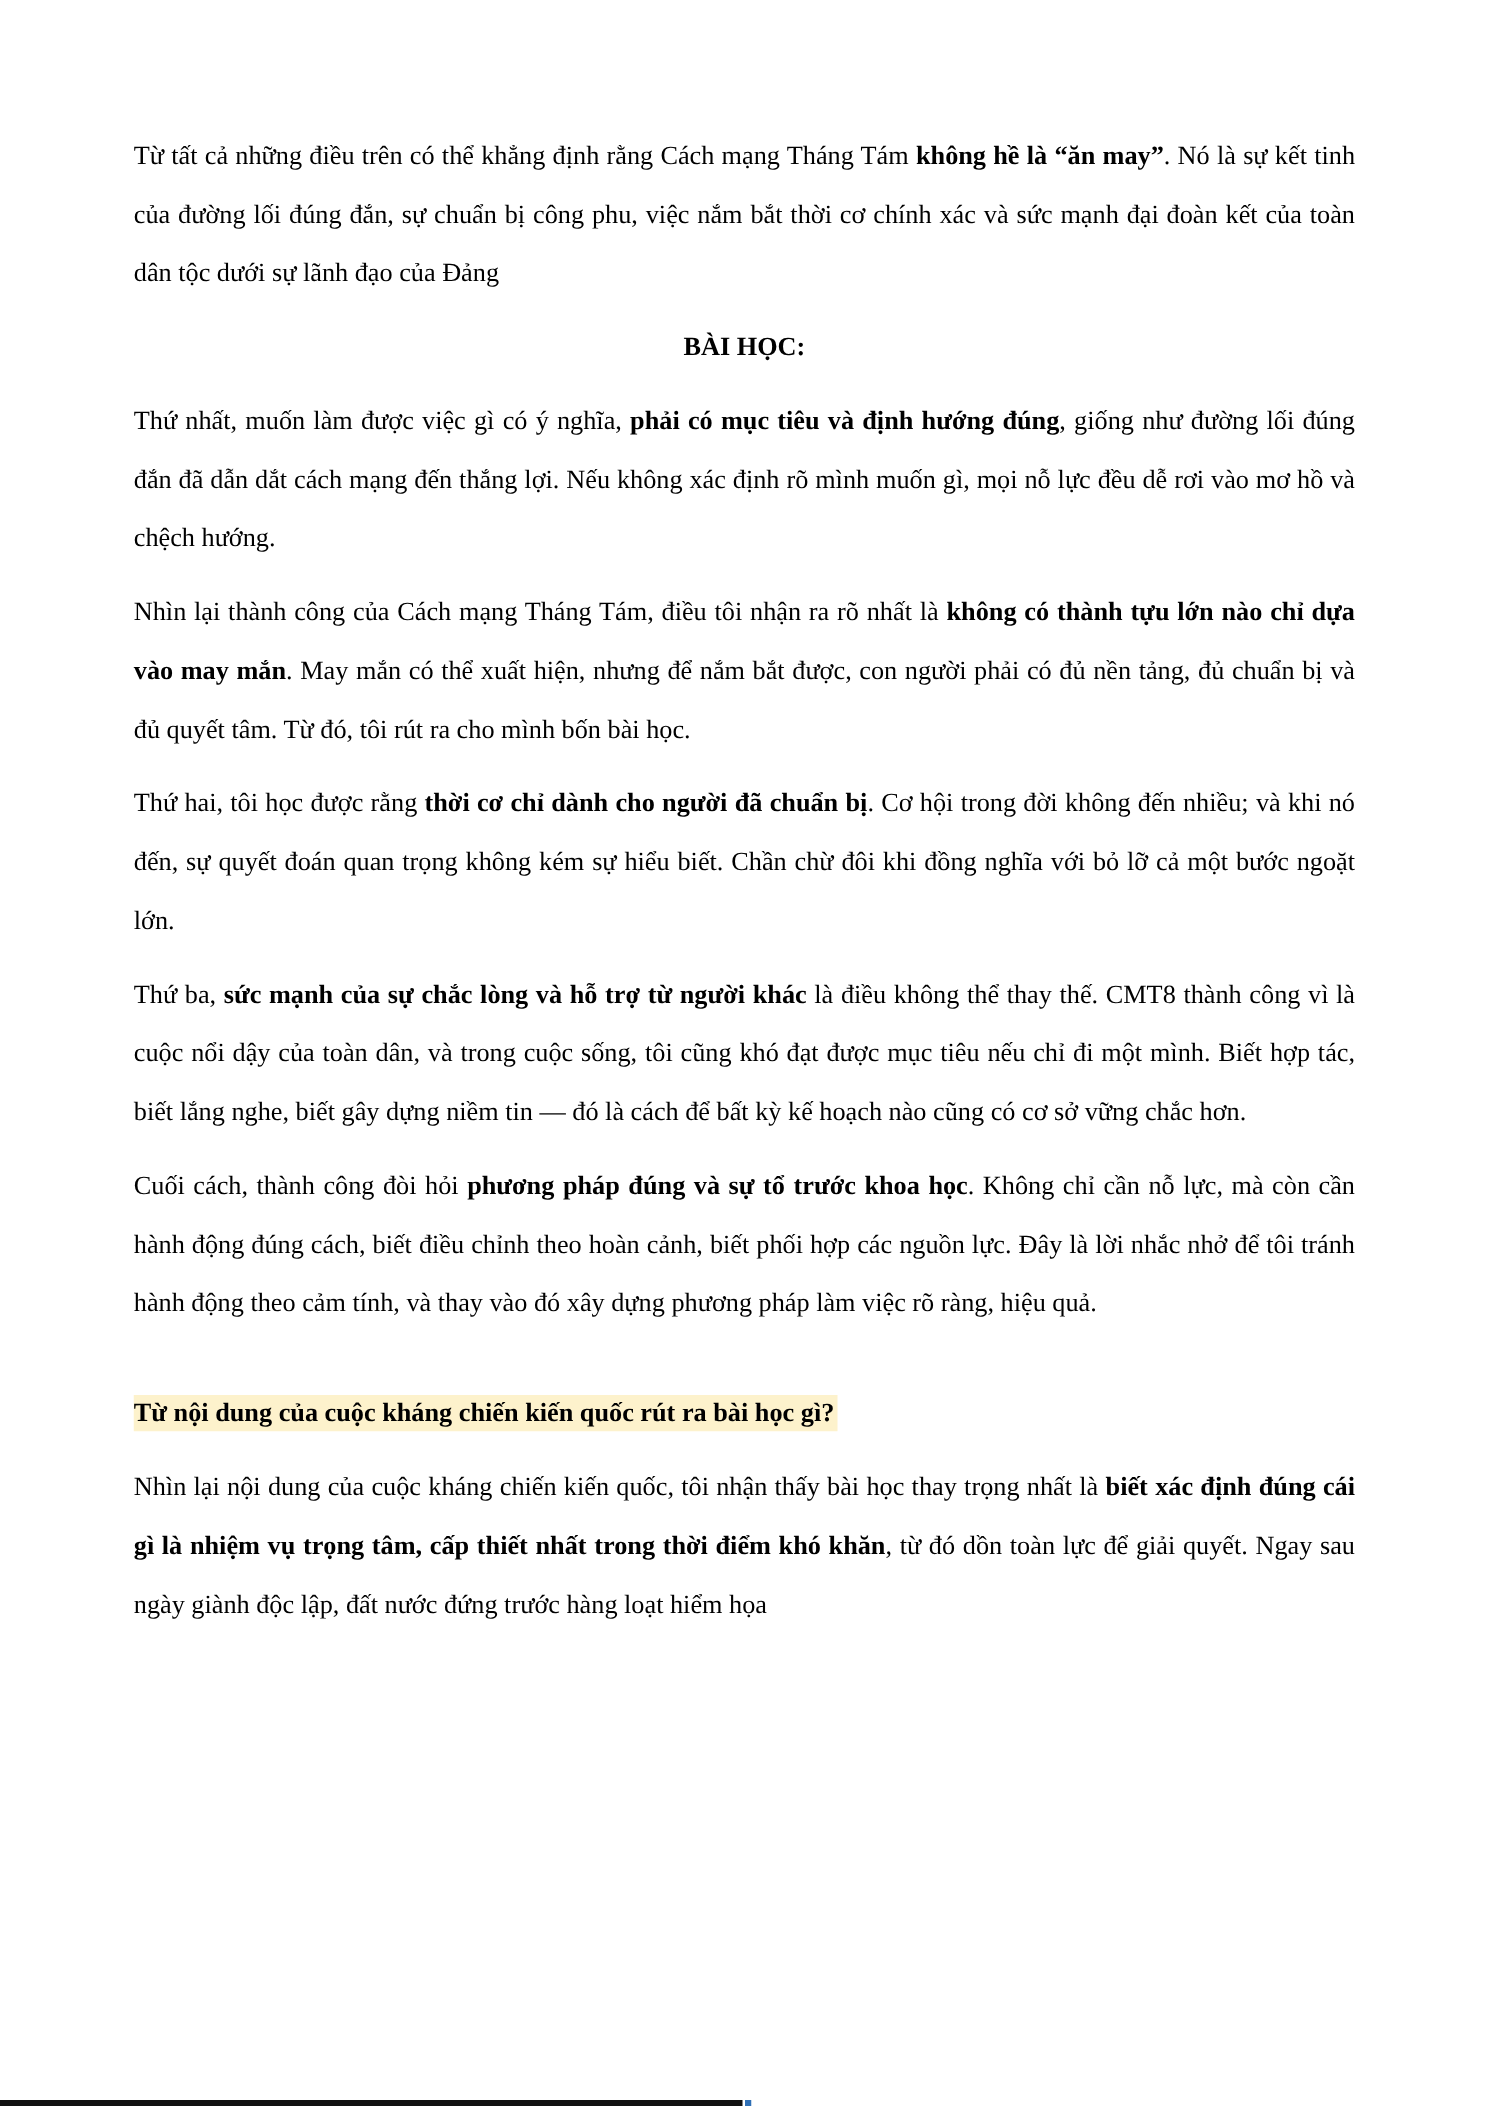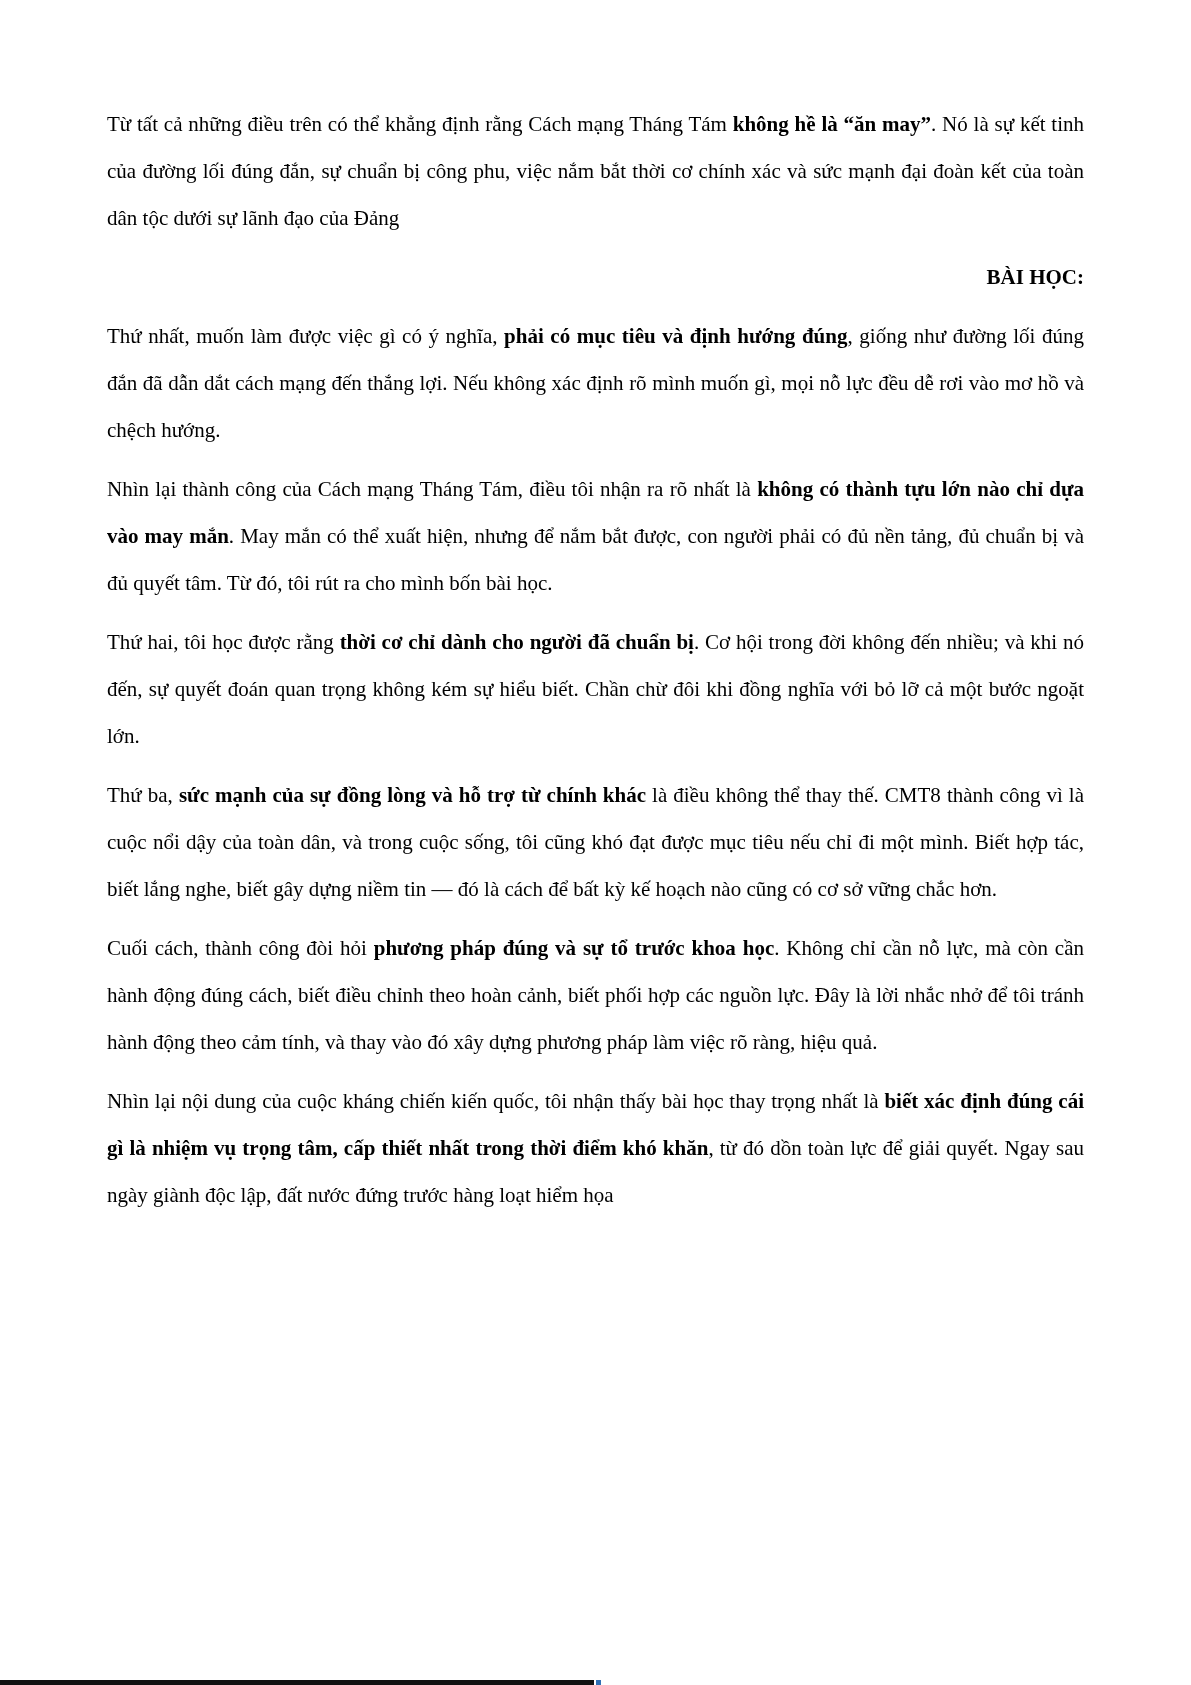--- a/index.html
+++ b/index.html
@@ -24,21 +24,21 @@
   }
   .doc-page p {
     font-size: 21px;
     line-height: 47px;
     margin: 0 0 12px 0;
   }
   p.para {
     text-align: justify;
   }
   p.heading {
-    text-align: right;
+    text-align: center;
   }
   p.hl-heading {
     margin-top: 41px;
     text-align: left;
   }
   span.b {
     font-weight: bold;
   }
   span.hl {
     background: var(--hl, #fdf2cc);
@@ -63,19 +63,20 @@
 </style>
 </head>
 <body style="background: rgb(255, 255, 255); color: rgb(0, 0, 0);">
 
 <main class="doc-page">
     <p class="para"><span>Từ tất cả những điều trên có thể khẳng định rằng Cách mạng Tháng Tám </span><span class="b">không hề là “ăn may”</span><span>. Nó là sự kết tinh của đường lối đúng đắn, sự chuẩn bị công phu, việc nắm bắt thời cơ chính xác và sức mạnh đại đoàn kết của toàn dân tộc dưới sự lãnh đạo của Đảng</span></p>
     <p class="heading"><span class="b">BÀI HỌC:</span></p>
     <p class="para"><span>Thứ nhất, muốn làm được việc gì có ý nghĩa, </span><span class="b">phải có mục tiêu và định hướng đúng</span><span>, giống như đường lối đúng đắn đã dẫn dắt cách mạng đến thắng lợi. Nếu không xác định rõ mình muốn gì, mọi nỗ lực đều dễ rơi vào mơ hồ và chệch hướng.</span></p>
     <p class="para"><span>Nhìn lại thành công của Cách mạng Tháng Tám, điều tôi nhận ra rõ nhất là </span><span class="b">không có thành tựu lớn nào chỉ dựa vào may mắn</span><span>. May mắn có thể xuất hiện, nhưng để nắm bắt được, con người phải có đủ nền tảng, đủ chuẩn bị và đủ quyết tâm. Từ đó, tôi rút ra cho mình bốn bài học.</span></p>
     <p class="para"><span>Thứ hai, tôi học được rằng </span><span class="b">thời cơ chỉ dành cho người đã chuẩn bị</span><span>. Cơ hội trong đời không đến nhiều; và khi nó đến, sự quyết đoán quan trọng không kém sự hiểu biết. Chần chừ đôi khi đồng nghĩa với bỏ lỡ cả một bước ngoặt lớn.</span></p>
-    <p class="para"><span>Thứ ba, </span><span class="b">sức mạnh của sự đồng lòng và hỗ trợ từ chính khác</span><span> là điều không thể thay thế. CMT8 thành công vì là cuộc nổi dậy của toàn dân, và trong cuộc sống, tôi cũng khó đạt được mục tiêu nếu chỉ đi một mình. Biết hợp tác, biết lắng nghe, biết gây dựng niềm tin — đó là cách để bất kỳ kế hoạch nào cũng có cơ sở vững chắc hơn.</span></p>
+    <p class="para"><span>Thứ ba, </span><span class="b">sức mạnh của sự chắc lòng và hỗ trợ từ người khác</span><span> là điều không thể thay thế. CMT8 thành công vì là cuộc nổi dậy của toàn dân, và trong cuộc sống, tôi cũng khó đạt được mục tiêu nếu chỉ đi một mình. Biết hợp tác, biết lắng nghe, biết gây dựng niềm tin — đó là cách để bất kỳ kế hoạch nào cũng có cơ sở vững chắc hơn.</span></p>
     <p class="para"><span>Cuối cách, thành công đòi hỏi </span><span class="b">phương pháp đúng và sự tổ trước khoa học</span><span>. Không chỉ cần nỗ lực, mà còn cần hành động đúng cách, biết điều chỉnh theo hoàn cảnh, biết phối hợp các nguồn lực. Đây là lời nhắc nhở để tôi tránh hành động theo cảm tính, và thay vào đó xây dựng phương pháp làm việc rõ ràng, hiệu quả.</span></p>
+    <p class="hl-heading"><span class="b hl">Từ nội dung của cuộc kháng chiến kiến quốc rút ra bài học gì?</span></p>
     <p class="para"><span>Nhìn lại nội dung của cuộc kháng chiến kiến quốc, tôi nhận thấy bài học thay trọng nhất là </span><span class="b">biết xác định đúng cái gì là nhiệm vụ trọng tâm, cấp thiết nhất trong thời điểm khó khăn</span><span>, từ đó dồn toàn lực để giải quyết. Ngay sau ngày giành độc lập, đất nước đứng trước hàng loạt hiểm họa</span></p>
   </main>
 
 <div class="bottom-bar"></div>
 <div class="bottom-dot"></div>
 
 </body></html>

